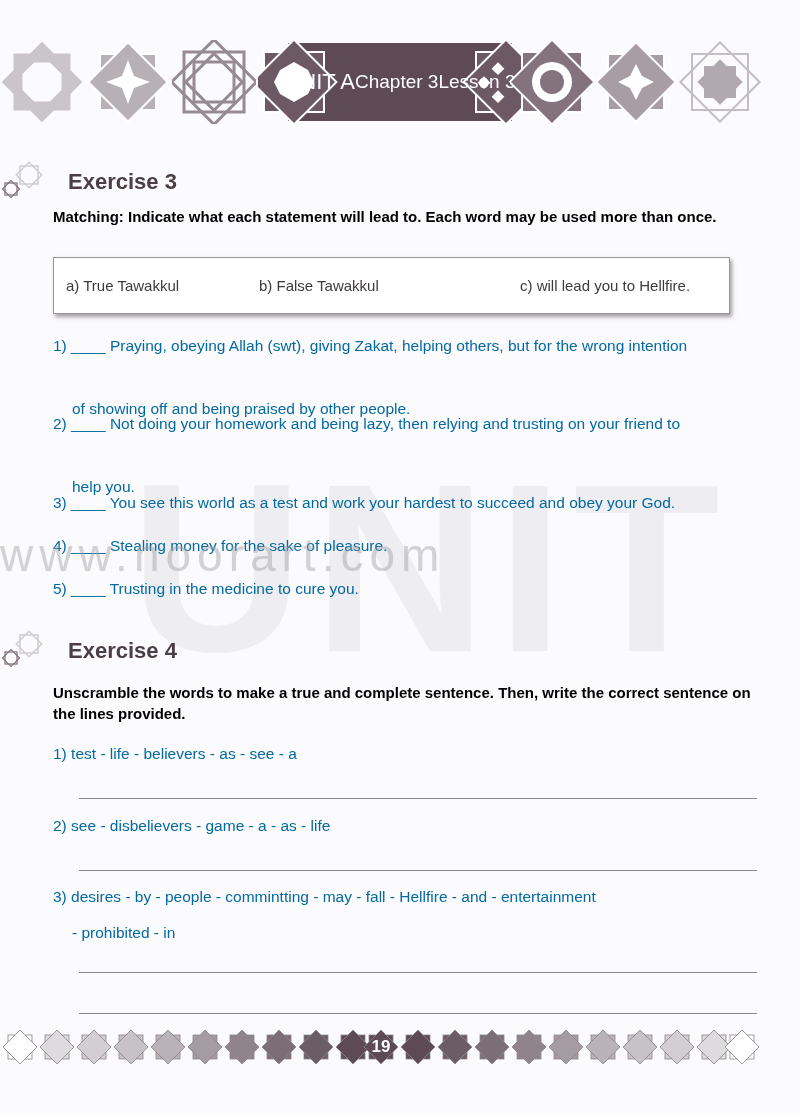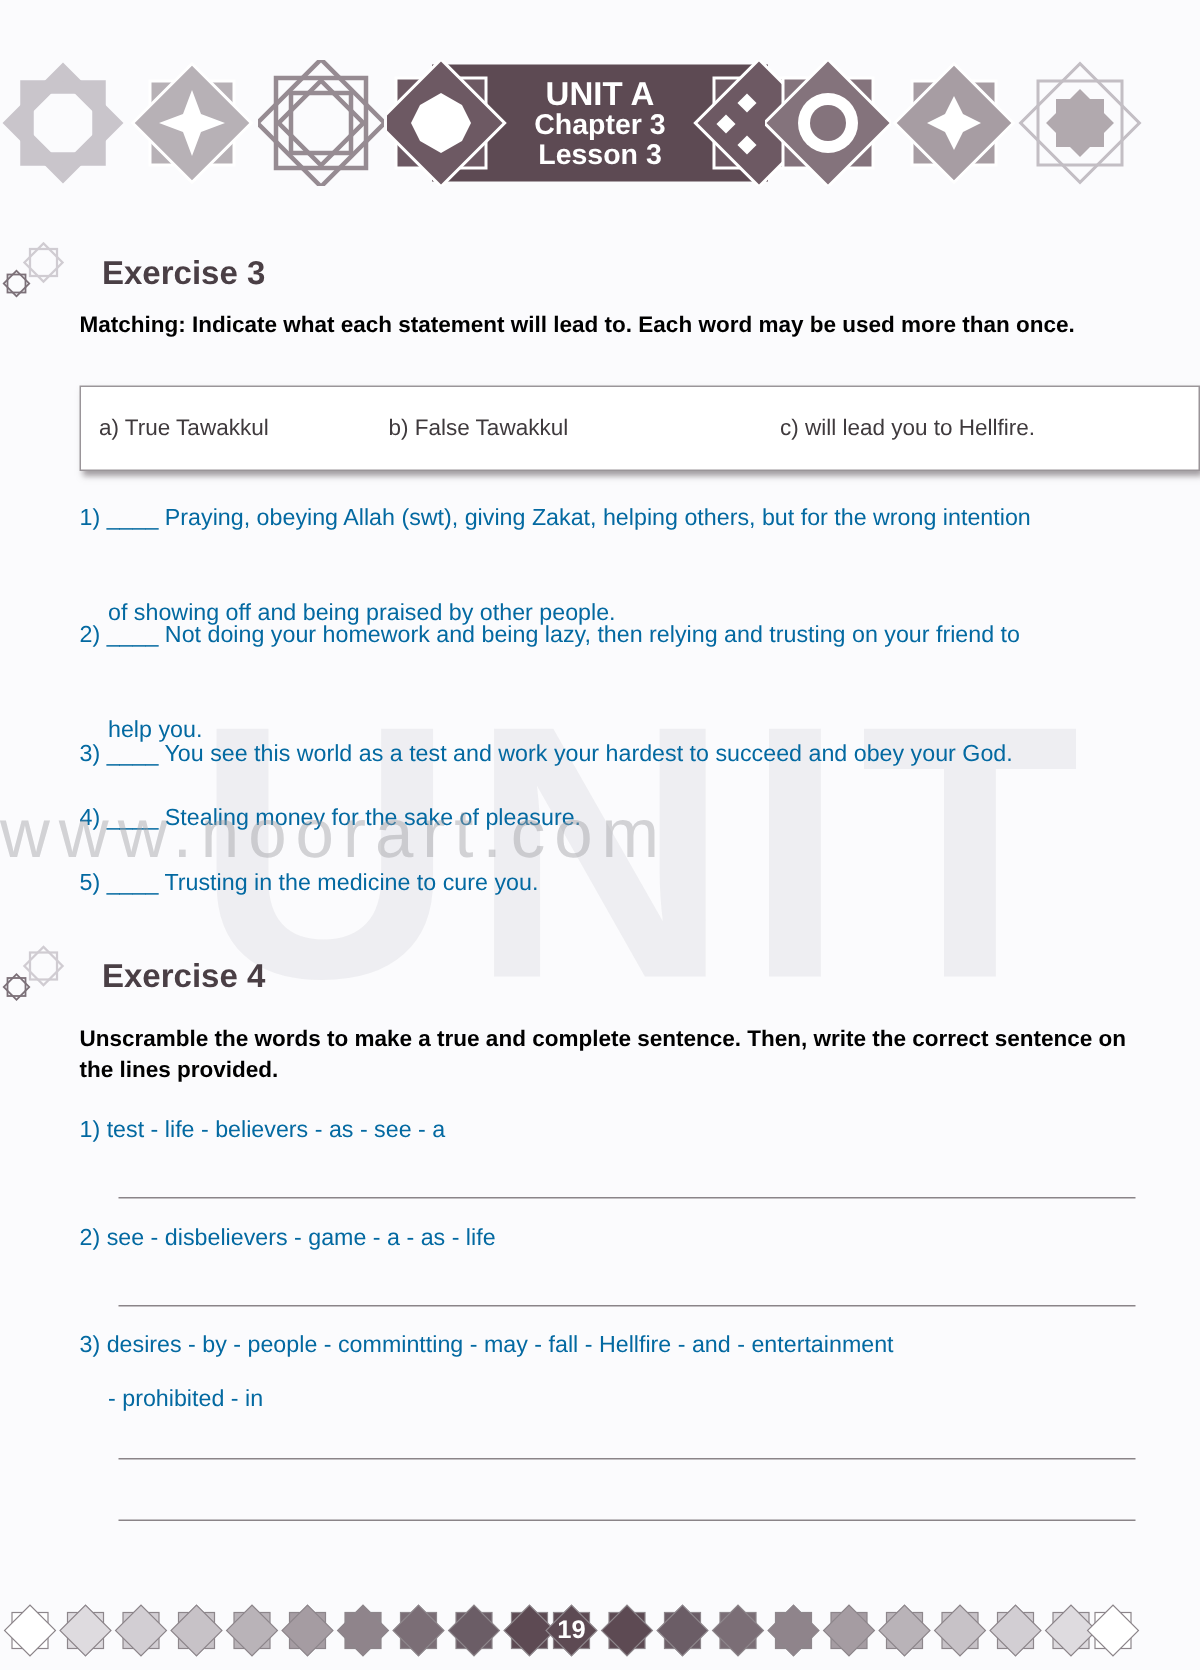--- a/index.html
+++ b/index.html
@@ -3,46 +3,46 @@
   <meta charset="utf-8">
   <style>
     * { box-sizing: border-box; margin: 0; padding: 0; }
     html, body { width: 800px; height: 1113px; background: #fbfbfd; overflow: hidden; }
     body { position: relative; font-family: "Liberation Sans", sans-serif; color: #3f3a3d; }
 
     
     .header { position: absolute; top: 40px; left: 0; width: 800px; height: 84px; }
     .hstar { position: absolute; top: 0; width: 84px; height: 84px; }
     .banner { position: absolute; left: 258px; top: 0; width: 284px; height: 84px; }
-    .banner-text { position: absolute; left: 0; top: 0; width: 284px; height: 84px; display: flex; flex-direction: column; align-items: center; justify-content: center; color: #fff; font-family: "Liberation Sans", sans-serif; font-weight: bold; text-align: center; line-height: 1.05; }
+    .banner-text { position: absolute; left: 0; top: 0; width: 284px; height: 84px; display: flex; flex-direction: row; align-items: center; justify-content: center; color: #fff; font-family: "Liberation Sans", sans-serif; font-weight: normal; text-align: center; line-height: 1.05; }
     .banner-text .unit { font-size: 22px; }
     .banner-text .chap { font-size: 19px; }
     .banner-text .less { font-size: 19px; }
 
     
     .wm { position: absolute; left: 0; top: 528px; width: 647px; font-family: Liberation Sans, sans-serif; font-size: 46px; letter-spacing: 6px; color: rgba(160,160,165,0.45); white-space: nowrap; pointer-events: none; }
     .bg-unit { position: absolute; left: 130px; top: 430px; font-size: 240px; font-weight: bold; color: rgba(215,215,222,0.35); letter-spacing: 10px; pointer-events: none; }
 
     
     .ex-head { position: absolute; left: 0; display: flex; align-items: center; }
     .ex-icon { width: 48px; height: 42px; position: relative; }
     .ex-title { font-size: 22px; font-weight: bold; color: #4a3f45; margin-left: 20px; }
 
     .instr { position: absolute; left: 53px; width: 700px; font-size: 15px; font-weight: bold; color: #000000; line-height: 21px; }
 
-    .answer-box { position: absolute; left: 53px; top: 257px; width: 747px; height: 57px; border: 1px solid #9a9599; background: #fff; box-shadow: 2px 3px 4px rgba(90,80,85,0.55); display: flex; align-items: center; font-size: 15px; color: #3f3a3d; }
+    .answer-box { position: absolute; left: 53px; top: 257px; width: 677px; height: 57px; border: 1px solid #9a9599; background: #fff; box-shadow: 2px 3px 4px rgba(90,80,85,0.55); display: flex; align-items: center; font-size: 15px; color: #3f3a3d; }
     .answer-box span { position: absolute; }
 
     .item { position: absolute; left: 53px; font-size: 15.5px; color: #0369a1; white-space: nowrap; text-align: right; }
     .item.cont { left: 72px; margin-top: 26px; }
 
     .line { position: absolute; left: 79px; width: 678px; height: 1px; background: #8a8488; }
 
     
-    .footer { position: absolute; left: 0; top: 1067px; width: 756px; height: 40px; }
+    .footer { position: absolute; left: 0; top: 1027px; width: 756px; height: 40px; }
     .pnum { position: absolute; left: 362px; top: 0; width: 38px; height: 40px; display: flex; align-items: center; justify-content: center; color: #fff; font-weight: bold; font-size: 17px; }
   </style>
 </head>
 <body>
 
 <div class="bg-unit">UNIT</div>
 
 <div class="header">
   <svg class="hstar" style="left:0px" viewBox="0 0 84 84">
     <g fill="none" stroke="#c9c5cb" stroke-width="9">

